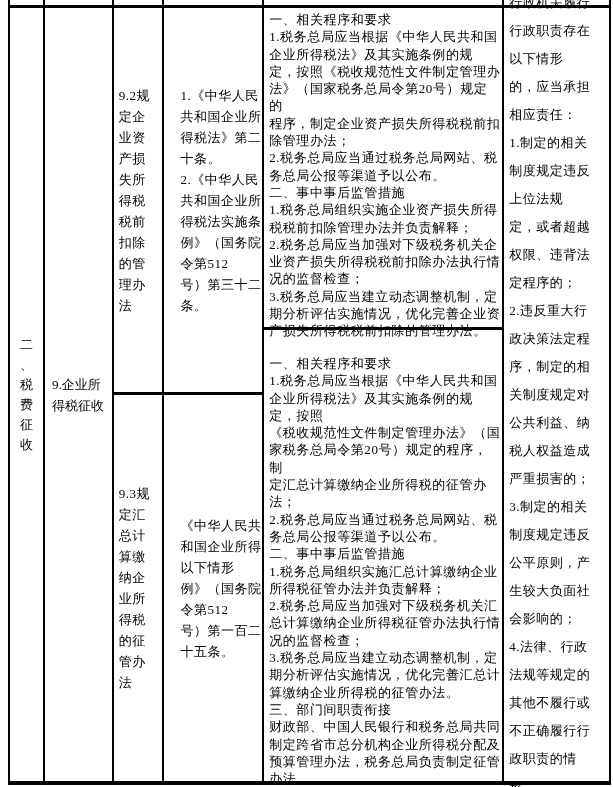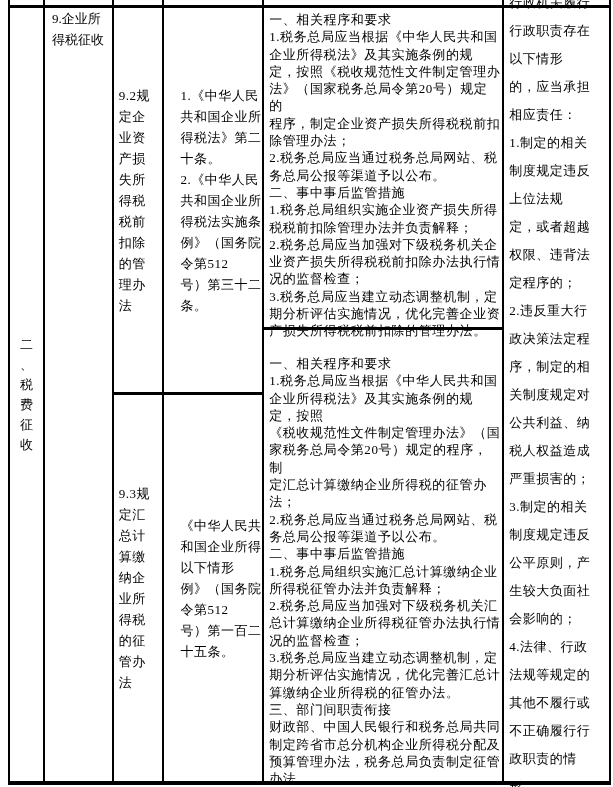--- a/index.html
+++ b/index.html
@@ -15,21 +15,21 @@
     border-bottom:4px solid #000;
     background:#fff;
   }
   .row-sliver{display:flex;height:5px;border-bottom:3px solid #000;}
   .row-sliver .sl{box-sizing:border-box;border-right:2px solid #000;height:100%;}
   .sl:last-child{border-right:none;}
   .tbody{display:flex;height:773px;}
   .col{box-sizing:border-box;border-right:2px solid #000;height:100%;}
   .col:last-child{border-right:none;}
   .c1{width:35px;display:flex;align-items:center;justify-content:center;}
-  .c2{width:69px;display:flex;align-items:flex-start;}
+  .c2{width:69px;display:flex;align-items:center;}
   .c3{width:51px;}
   .c4{width:100px;}
   .c5{width:241px;}
   .c6{width:105px;display:flex;align-items:center;}
   .stack{display:flex;flex-direction:column;height:100%;}
   .r1{height:322px;border-bottom:3px solid #000;box-sizing:border-box;}
   .r2{height:451px;box-sizing:border-box;}
   .cellpad{height:100%;box-sizing:border-box;display:flex;align-items:center;}
   .txt{white-space:pre-line;font-size:13px;}
   .cat-txt{line-height:20px;text-align:center;letter-spacing:0;}

